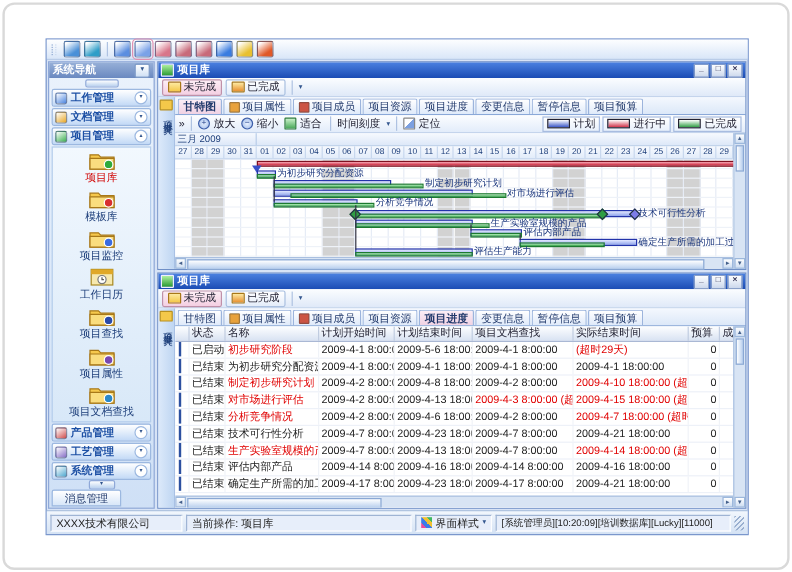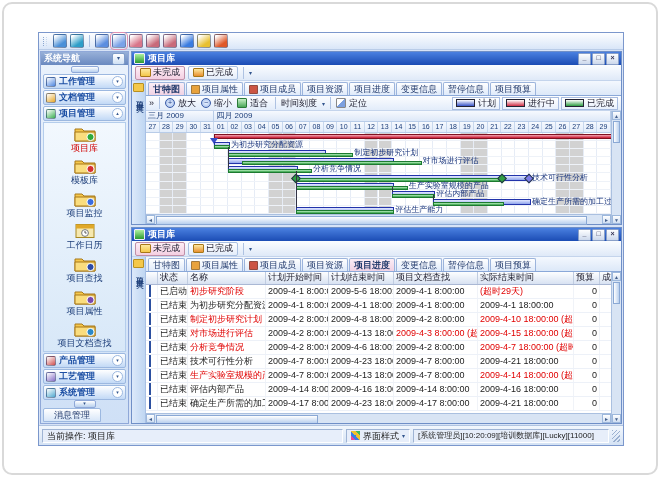--- a/index.html
+++ b/index.html
@@ -346,21 +346,20 @@
                   <span class="legend-item">
                     <span class="legend-swatch" style="background: linear-gradient(rgb(255, 255, 255), rgb(47, 158, 68));"></span>
                     <span>已完成</span>
                   </span>
                 </span>
             </div>
             <div class="gantt-area">
               <div class="g-grid">
                 <div class="g-months" id="g-months">
                     <span class="g-month" style="width: 14.7059%;">三月 2009</span>
-                    <span class="g-month" style="width: 85.2941%;">四月 2009</span>
                   </div>
                 <div class="g-days" id="g-days">
                     <span class="g-day">27</span>
                     <span class="g-day">28</span>
                     <span class="g-day">29</span>
                     <span class="g-day">30</span>
                     <span class="g-day">31</span>
                     <span class="g-day">01</span>
                     <span class="g-day">02</span>
                     <span class="g-day">03</span>
@@ -688,20 +687,21 @@
               </div>
             </div>
           </div>
         </div>
       </div>
 
     </div>
   </div>
 
   <div class="statusbar">
+    <span class="sb-cell sb-company">XXXX技术有限公司</span>
     <span class="sb-cell sb-op">当前操作: 项目库</span>
     <span class="sb-cell sb-style">
       <span class="style-ico"></span>
       <span>界面样式</span>
       <span class="caret">▾</span>
     </span>
     <span class="sb-cell sb-session">[系统管理员][10:20:09][培训数据库][Lucky][11000]</span>
     <span class="sb-grip"></span>
   </div>
 

